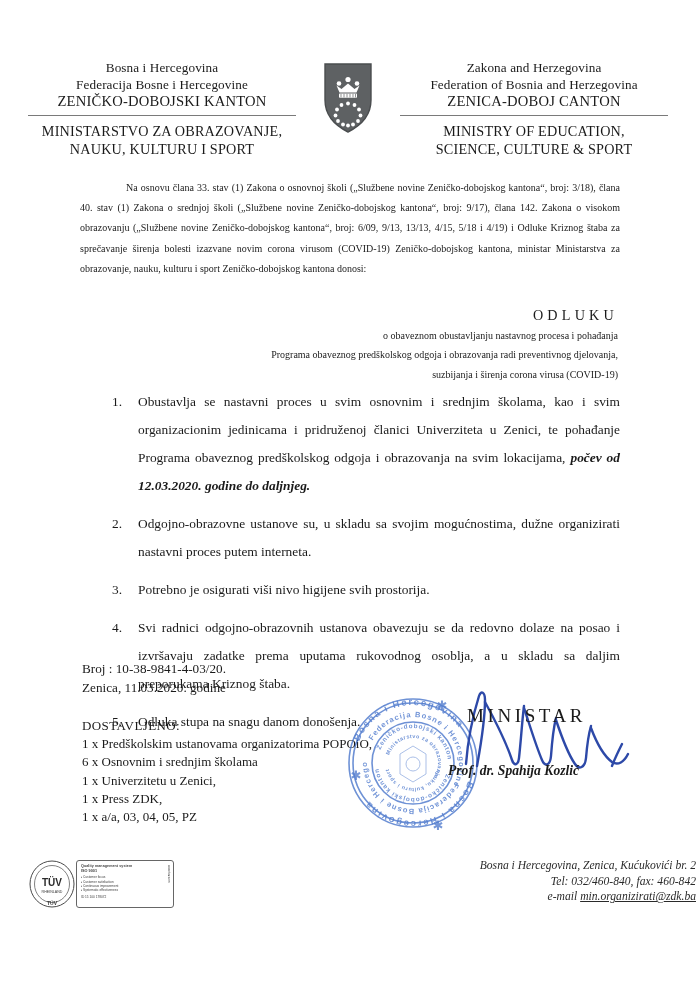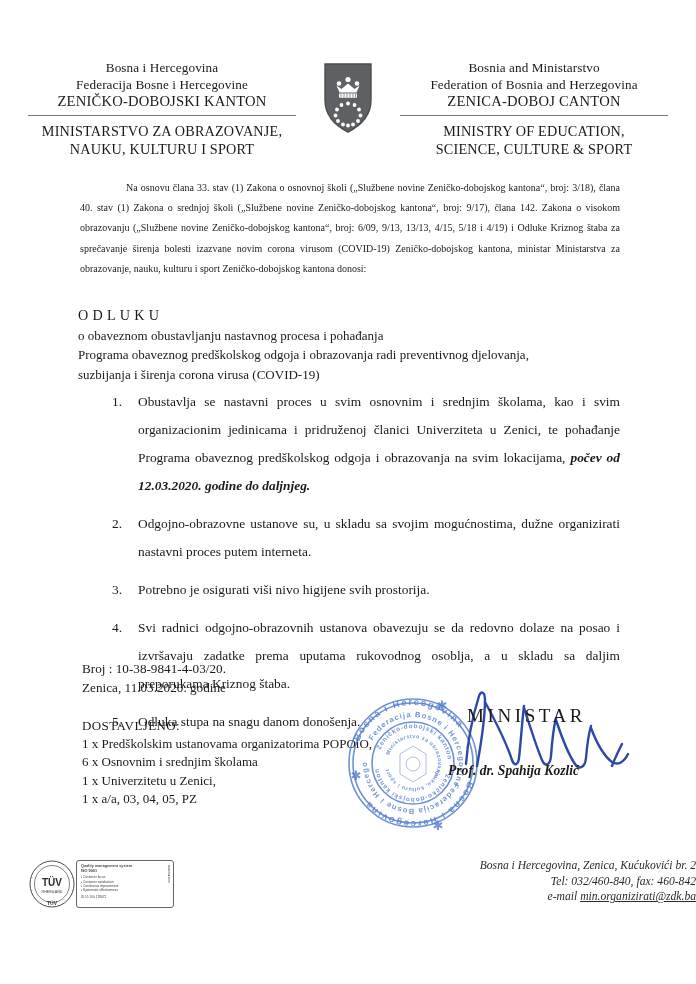--- a/index.html
+++ b/index.html
@@ -75,29 +75,29 @@
     text-align: justify;
     text-indent: 46px;
     hyphens: none;
   }
 
   .decision-title {
     position: absolute;
     top: 305px;
     left: 78px;
     width: 540px;
-    text-align: left;
+    text-align: right;
   }
   .dt-main {
     font-size: 14.2px;
     letter-spacing: 4.2px;
     line-height: 21px;
   }
   .dt-sub {
-    font-size: 13px;
+    font-size: 10px;
     line-height: 19.4px;
   }
 
   .clauses {
     position: absolute;
     top: 388px;
     left: 112px;
     width: 508px;
   }
   .clause {
@@ -302,21 +302,21 @@
           <circle cx="20" cy="62.5" r="1.9"></circle>
           <circle cx="15" cy="59" r="1.9"></circle>
           <circle cx="12.5" cy="53.5" r="1.9"></circle>
           <circle cx="14" cy="47.5" r="1.9"></circle>
           <circle cx="18.5" cy="43" r="1.9"></circle>
         </g>
       </svg>
     </div>
 
     <div class="lh-col">
-      <div class="lh-line">Bosnia and Ministarstvo</div>
+      <div class="lh-line">Zakona and Herzegovina</div>
       <div class="lh-line">Federation of Bosnia and Herzegovina</div>
       <div class="lh-line caps">ZENICA-DOBOJ CANTON</div>
       <div class="lh-rule"></div>
       <div class="lh-ministry">MINISTRY OF EDUCATION,</div>
       <div class="lh-ministry">SCIENCE, CULTURE &amp;  SPORT</div>
     </div>
 
   </div>
 
   <div class="preamble">Na osnovu člana 33. stav (1) Zakona o osnovnoj školi („Službene novine Zeničko-dobojskog kantona“, broj: 3/18), člana 40. stav (1) Zakona o srednjoj školi („Službene novine Zeničko-dobojskog kantona“, broj: 9/17), člana 142. Zakona o visokom obrazovanju („Službene novine Zeničko-dobojskog kantona“, broj: 6/09, 9/13, 13/13, 4/15, 5/18 i 4/19) i Odluke Kriznog štaba za sprečavanje širenja bolesti izazvane novim corona virusom (COVID-19) Zeničko-dobojskog kantona, ministar Ministarstva za obrazovanje, nauku, kulturu i sport Zeničko-dobojskog kantona donosi:</div>
@@ -360,20 +360,21 @@
   <div class="refblock">
     <div>Broj : 10-38-9841-4-03/20.</div>
     <div>Zenica, 11.03.2020. godine</div>
   </div>
 
   <div class="distribution">
     <div class="dist-title">DOSTAVLJENO:</div>
     <div>1 x Predškolskim ustanovama organizatorima POPOiO,</div>
     <div>6 x Osnovnim i srednjim školama</div>
     <div>1 x Univerzitetu u Zenici,</div>
+    <div>1 x Press ZDK,</div>
     <div>1 x a/a, 03, 04, 05, PZ</div>
   </div>
 
   <div class="stamp">
     <svg width="150" height="150" viewBox="0 0 150 150" aria-hidden="true">
       <defs>
         <path id="outerArc" d="M 75,75 m -58,0 a 58,58 0 1,1 116,0 a 58,58 0 1,1 -116,0"></path>
         <path id="midArc" d="M 75,75 m -46,0 a 46,46 0 1,1 92,0 a 46,46 0 1,1 -92,0"></path>
         <path id="innerArc" d="M 75,75 m -35,0 a 35,35 0 1,1 70,0 a 35,35 0 1,1 -70,0"></path>
         <path id="inner2Arc" d="M 75,75 m -25,0 a 25,25 0 1,1 50,0 a 25,25 0 1,1 -50,0"></path>

